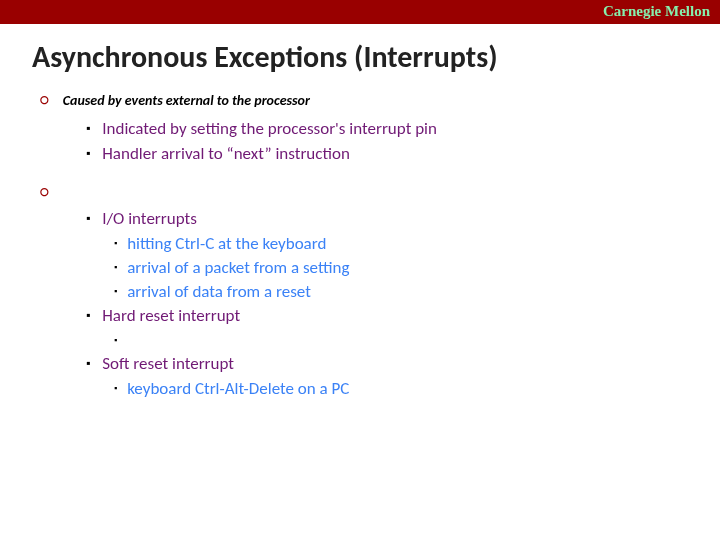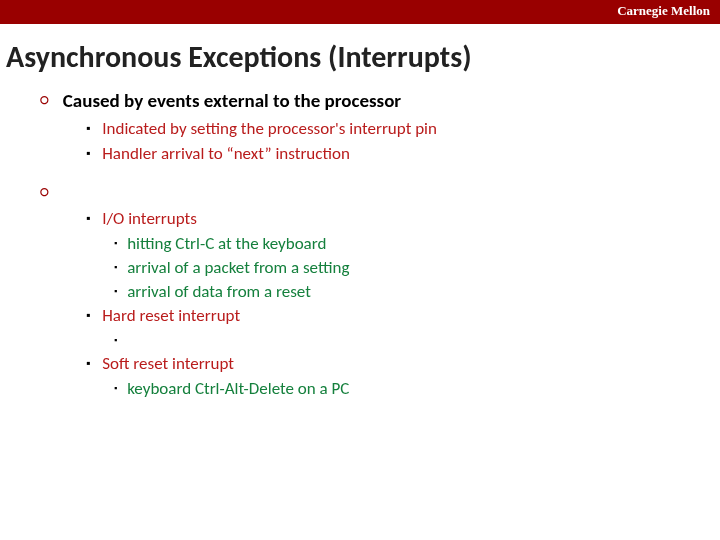--- a/index.html
+++ b/index.html
@@ -15,88 +15,89 @@
   .header-bar {
     background: #990000;
     height: 24px;
     width: 100%;
     position: relative;
   }
   .header-label {
     position: absolute;
     right: 10px;
     top: 3px;
-    color: #ffffff;
+    color: #86efac;
     font-family: "Times New Roman", serif;
     font-weight: bold;
-    font-size: 13px;
+    font-size: 15px;
   }
   .title {
     font-size: 30px;
     font-weight: bold;
     color: #222;
-    margin: 14px 0 14px 6px;
+    margin: 14px 0 14px 32px;
   }
   .content {
     margin-left: 40px;
   }
   .lvl1 {
     display: flex;
     align-items: flex-start;
     margin-bottom: 4px;
   }
   .lvl1 .bullet {
     font-size: 16px;
     color: #990000;
     margin-right: 14px;
     line-height: 22px;
   }
   .lvl1 .text {
-    font-size: 19px;
+    font-size: 14px;
     font-weight: bold;
     color: #000;
     line-height: 24px;
+    font-style: italic;
   }
   .lvl2-wrap {
     margin-left: 46px;
     margin-bottom: 16px;
   }
   .lvl2 {
     display: flex;
     align-items: flex-start;
     margin-bottom: 2px;
   }
   .lvl2 .bullet {
     font-size: 12px;
     color: #000;
     margin-right: 12px;
     line-height: 22px;
   }
   .lvl2 .text {
     font-size: 17px;
-    color: #b91c1c;
+    color: #701a75;
     line-height: 23px;
   }
   .lvl3-wrap {
     margin-left: 28px;
   }
   .lvl3 {
     display: flex;
     align-items: flex-start;
     margin-bottom: 1px;
   }
   .lvl3 .bullet {
     font-size: 9px;
     color: #000;
     margin-right: 10px;
     line-height: 22px;
   }
   .lvl3 .text {
     font-size: 17px;
-    color: #15803d;
+    color: #3b82f6;
     line-height: 23px;
   }
 </style>
 </head>
 <body>
 
 <div class="header-bar">
   <span class="header-label">Carnegie Mellon</span>
 </div>
 

